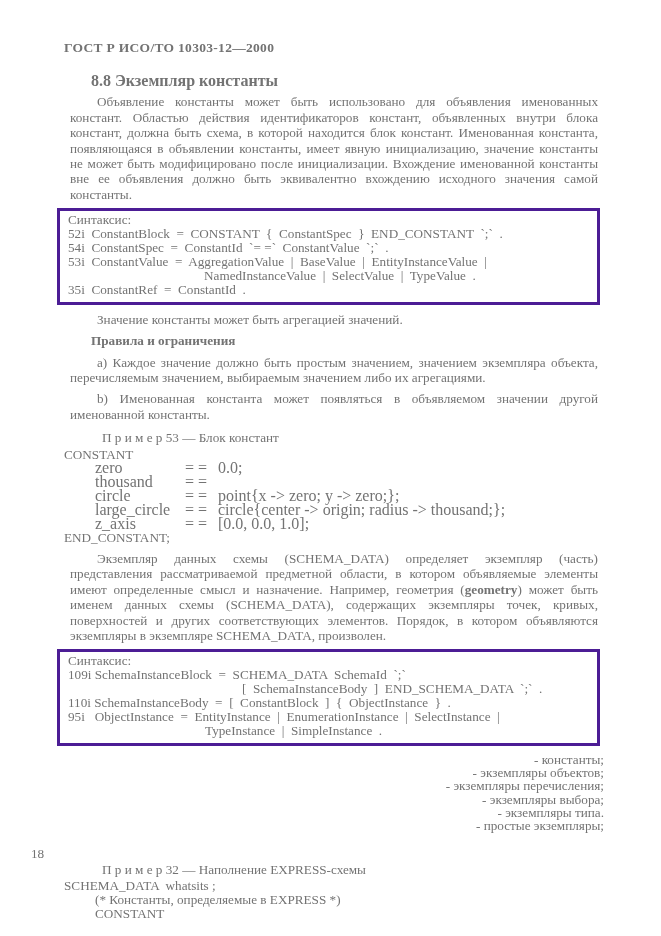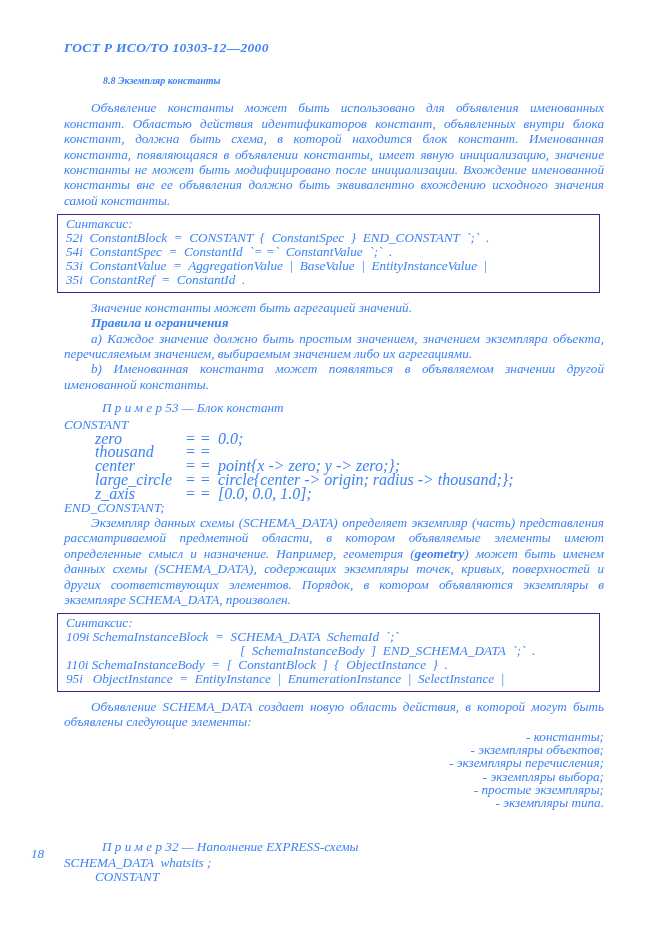--- a/index.html
+++ b/index.html
@@ -2,40 +2,39 @@
 <html><head>
 <meta charset="utf-8">
 <style>
   html,body { margin:0; padding:0; background:#e8e8e8; }
   .page {
     position:relative;
     width:661px; height:936px;
     margin:0 auto;
     background:#ffffff;
     font-family:"Liberation Serif", serif;
-    color:#3b82f6;
+    color:#737373;
     overflow:hidden;
-    font-style:italic;
   }
   .content { position:absolute; left:64px; top:40px; width:540px; }
 
   .doc-header { font-weight:bold; font-size:13.5px; margin:0 0 17px 0; letter-spacing:.3px; }
 
   .para {
-    margin:0; font-size:13.2px; line-height:15.4px;
+    margin:6px; font-size:13.2px; line-height:15.4px;
     text-align:justify; text-indent:27px;
   }
-  .heading { font-weight:bold; font-size:10px; line-height:15.4px; text-indent:27px; margin:12px; }
+  .heading { font-weight:bold; font-size:16px; line-height:15.4px; text-indent:27px; margin:0; }
   .rules-heading { font-weight:bold; font-size:13.2px; line-height:15.4px; text-indent:27px; margin:0; }
 
   .syntax-box {
     box-sizing:border-box;
     width:543px;
     margin:6px 0 7px -7px;
-    border:1px solid #4c1d95;
+    border:3px solid #4c1d95;
     padding:2px 8px 5px 8px;
   }
   .syntax-line {
     font-size:13.2px; line-height:13.9px;
     white-space:pre-wrap; text-align:left; text-indent:0; margin:0;
   }
   .cont-136 { padding-left:136px; }
   .cont-174 { padding-left:174px; }
   .cont-137 { padding-left:137px; }
 
@@ -69,20 +68,21 @@
     <p class="doc-header">ГОСТ Р ИСО/ТО 10303-12—2000</p>
 
     <p class="heading">8.8 Экземпляр константы</p>
     <p class="para">Объявление константы может быть использовано для объявления именованных констант. Областью действия идентификаторов констант, объявленных внутри блока констант, должна быть схема, в которой находится блок констант. Именованная константа, появляющаяся в объявлении константы, имеет явную инициализацию, значение константы не может быть модифицировано после инициализации. Вхождение именованной константы вне ее объявления должно быть эквивалентно вхождению исходного значения самой константы.</p>
 
     <div class="syntax-box">
       <p class="syntax-line">Синтаксис:</p>
       <p class="syntax-line">52i  ConstantBlock  =  CONSTANT  {  ConstantSpec  }  END_CONSTANT  `;`  .</p>
       <p class="syntax-line">54i  ConstantSpec  =  ConstantId  `= =`  ConstantValue  `;`  .</p>
       <p class="syntax-line">53i  ConstantValue  =  AggregationValue  |  BaseValue  |  EntityInstanceValue  |</p>
+      <p class="syntax-line cont-136">NamedInstanceValue  |  SelectValue  |  TypeValue  .</p>
       <p class="syntax-line">35i  ConstantRef  =  ConstantId  .</p>
     </div>
 
     <p class="para">Значение константы может быть агрегацией значений.</p>
     <p class="rules-heading">Правила и ограничения</p>
     <p class="para">a)   Каждое значение должно быть простым значением, значением экземпляра объекта, перечисляемым значением, выбираемым значением либо их агрегациями.</p>
     <p class="para">b)   Именованная константа может появляться в объявляемом значении другой именованной константы.</p>
 
     <p class="example-label">П р и м е р  53 — Блок констант</p>
 
@@ -91,21 +91,21 @@
       <div class="const-row">
         <span class="const-name">zero</span>
           <span class="const-eq">= =</span>
           <span class="const-val">0.0;</span>
       </div>
       <div class="const-row">
         <span class="const-name">thousand</span>
           <span class="const-eq">= =</span>
       </div>
       <div class="const-row">
-        <span class="const-name">center</span>
+        <span class="const-name">circle</span>
           <span class="const-eq">= =</span>
           <span class="const-val">point{x -&gt; zero; y -&gt; zero;};</span>
       </div>
       <div class="const-row">
         <span class="const-name">large_circle</span>
           <span class="const-eq">= =</span>
           <span class="const-val">circle{center -&gt; origin; radius -&gt; thousand;};</span>
       </div>
       <div class="const-row">
         <span class="const-name">z_axis</span>
@@ -116,32 +116,33 @@
     </div>
 
     <p class="para"><span>Экземпляр данных схемы (SCHEMA_DATA) определяет экземпляр (часть) представления рассматриваемой предметной области, в котором объявляемые элементы имеют определенные смысл и назначение. Например, геометрия (</span><b>geometry</b><span>) может быть именем данных схемы (SCHEMA_DATA), содержащих экземпляры точек, кривых, поверхностей и других соответствующих элементов. Порядок, в котором объявляются экземпляры в экземпляре SCHEMA_DATA, произволен.</span></p>
 
     <div class="syntax-box">
       <p class="syntax-line">Синтаксис:</p>
       <p class="syntax-line">109i SchemaInstanceBlock  =  SCHEMA_DATA  SchemaId  `;`</p>
       <p class="syntax-line cont-174">[  SchemaInstanceBody  ]  END_SCHEMA_DATA  `;`  .</p>
       <p class="syntax-line">110i SchemaInstanceBody  =  [  ConstantBlock  ]  {  ObjectInstance  }  .</p>
       <p class="syntax-line">95i   ObjectInstance  =  EntityInstance  |  EnumerationInstance  |  SelectInstance  |</p>
+      <p class="syntax-line cont-137">TypeInstance  |  SimpleInstance  .</p>
     </div>
 
-    <p class="para">Объявление SCHEMA_DATA создает новую область действия, в которой могут быть объявлены следующие элементы:</p>
     <div class="dash-list">
       <p class="dash-item">- константы;</p>
       <p class="dash-item">- экземпляры объектов;</p>
       <p class="dash-item">- экземпляры перечисления;</p>
       <p class="dash-item">- экземпляры выбора;</p>
+      <p class="dash-item">- экземпляры типа.</p>
       <p class="dash-item">- простые экземпляры;</p>
-      <p class="dash-item">- экземпляры типа.</p>
     </div>
 
     <p class="example-label mt16">П р и м е р  32 — Наполнение EXPRESS-схемы</p>
     <p class="code-line">SCHEMA_DATA  whatsits ;</p>
+    <p class="code-line code-indent">(* Константы, определяемые в EXPRESS *)</p>
     <p class="code-line code-indent">CONSTANT</p>
 
   </div>
 
   <p class="page-number">18</p>
 </div>
 
 </body></html>

